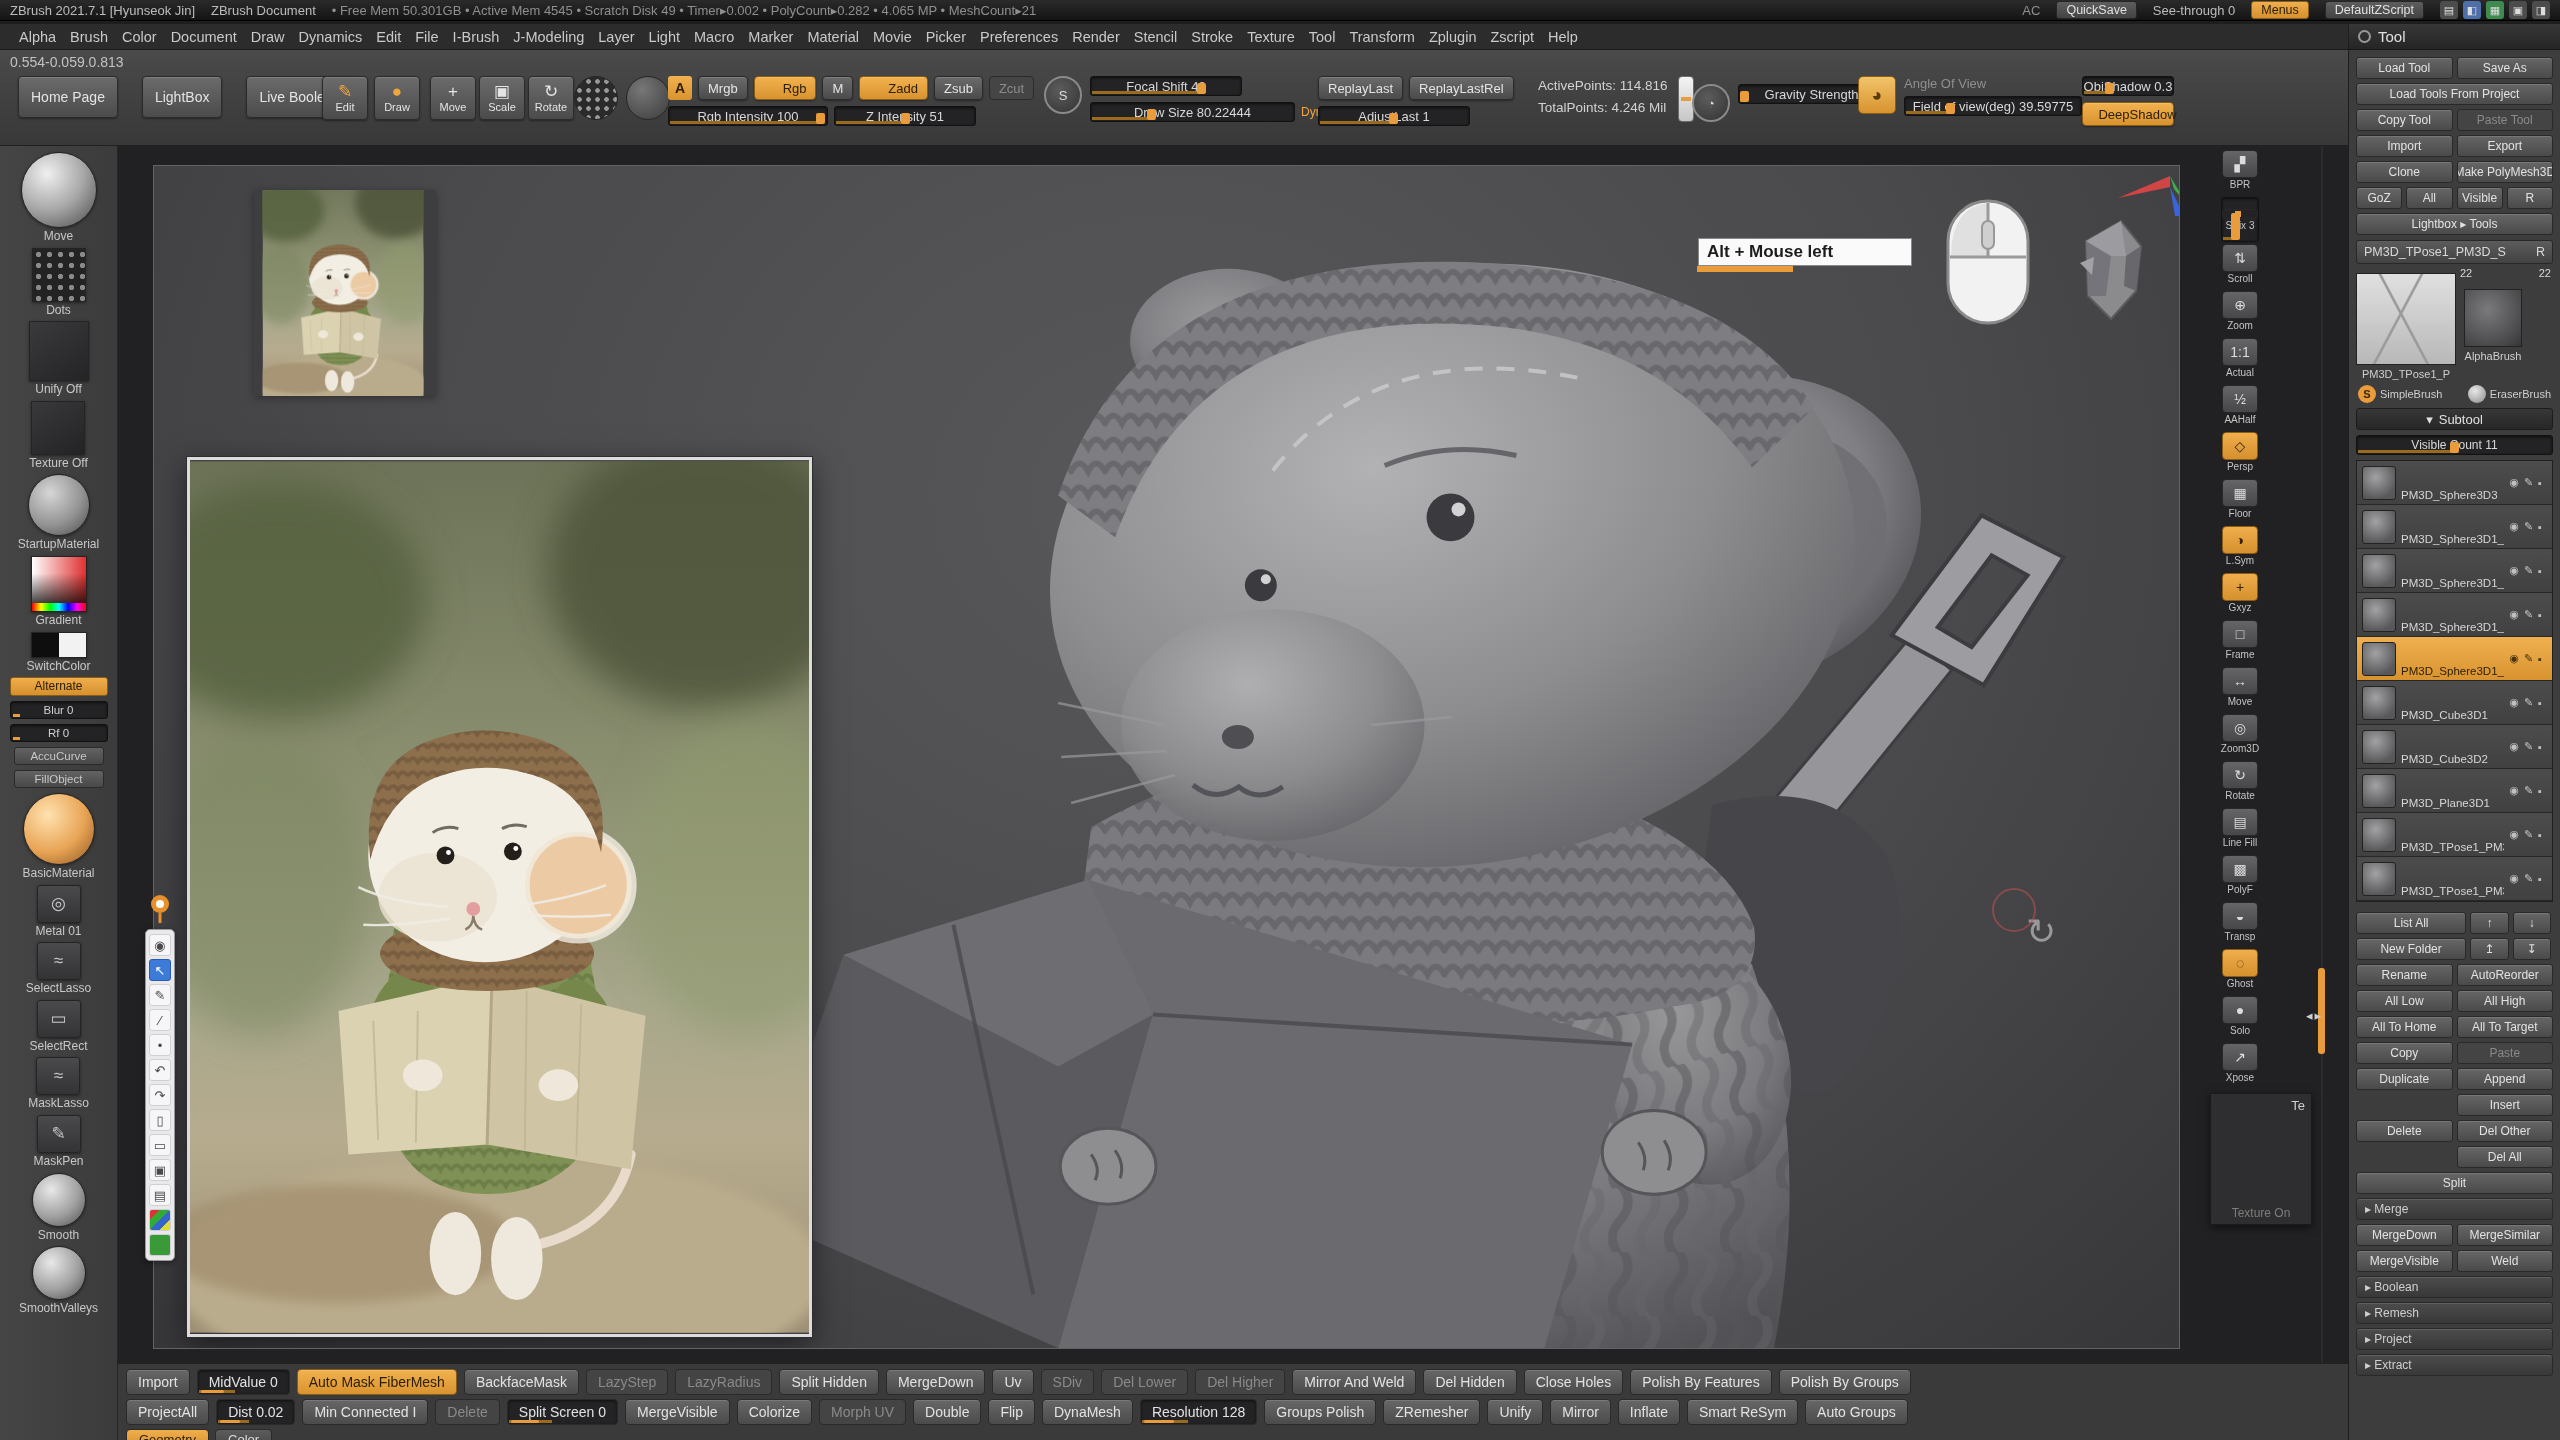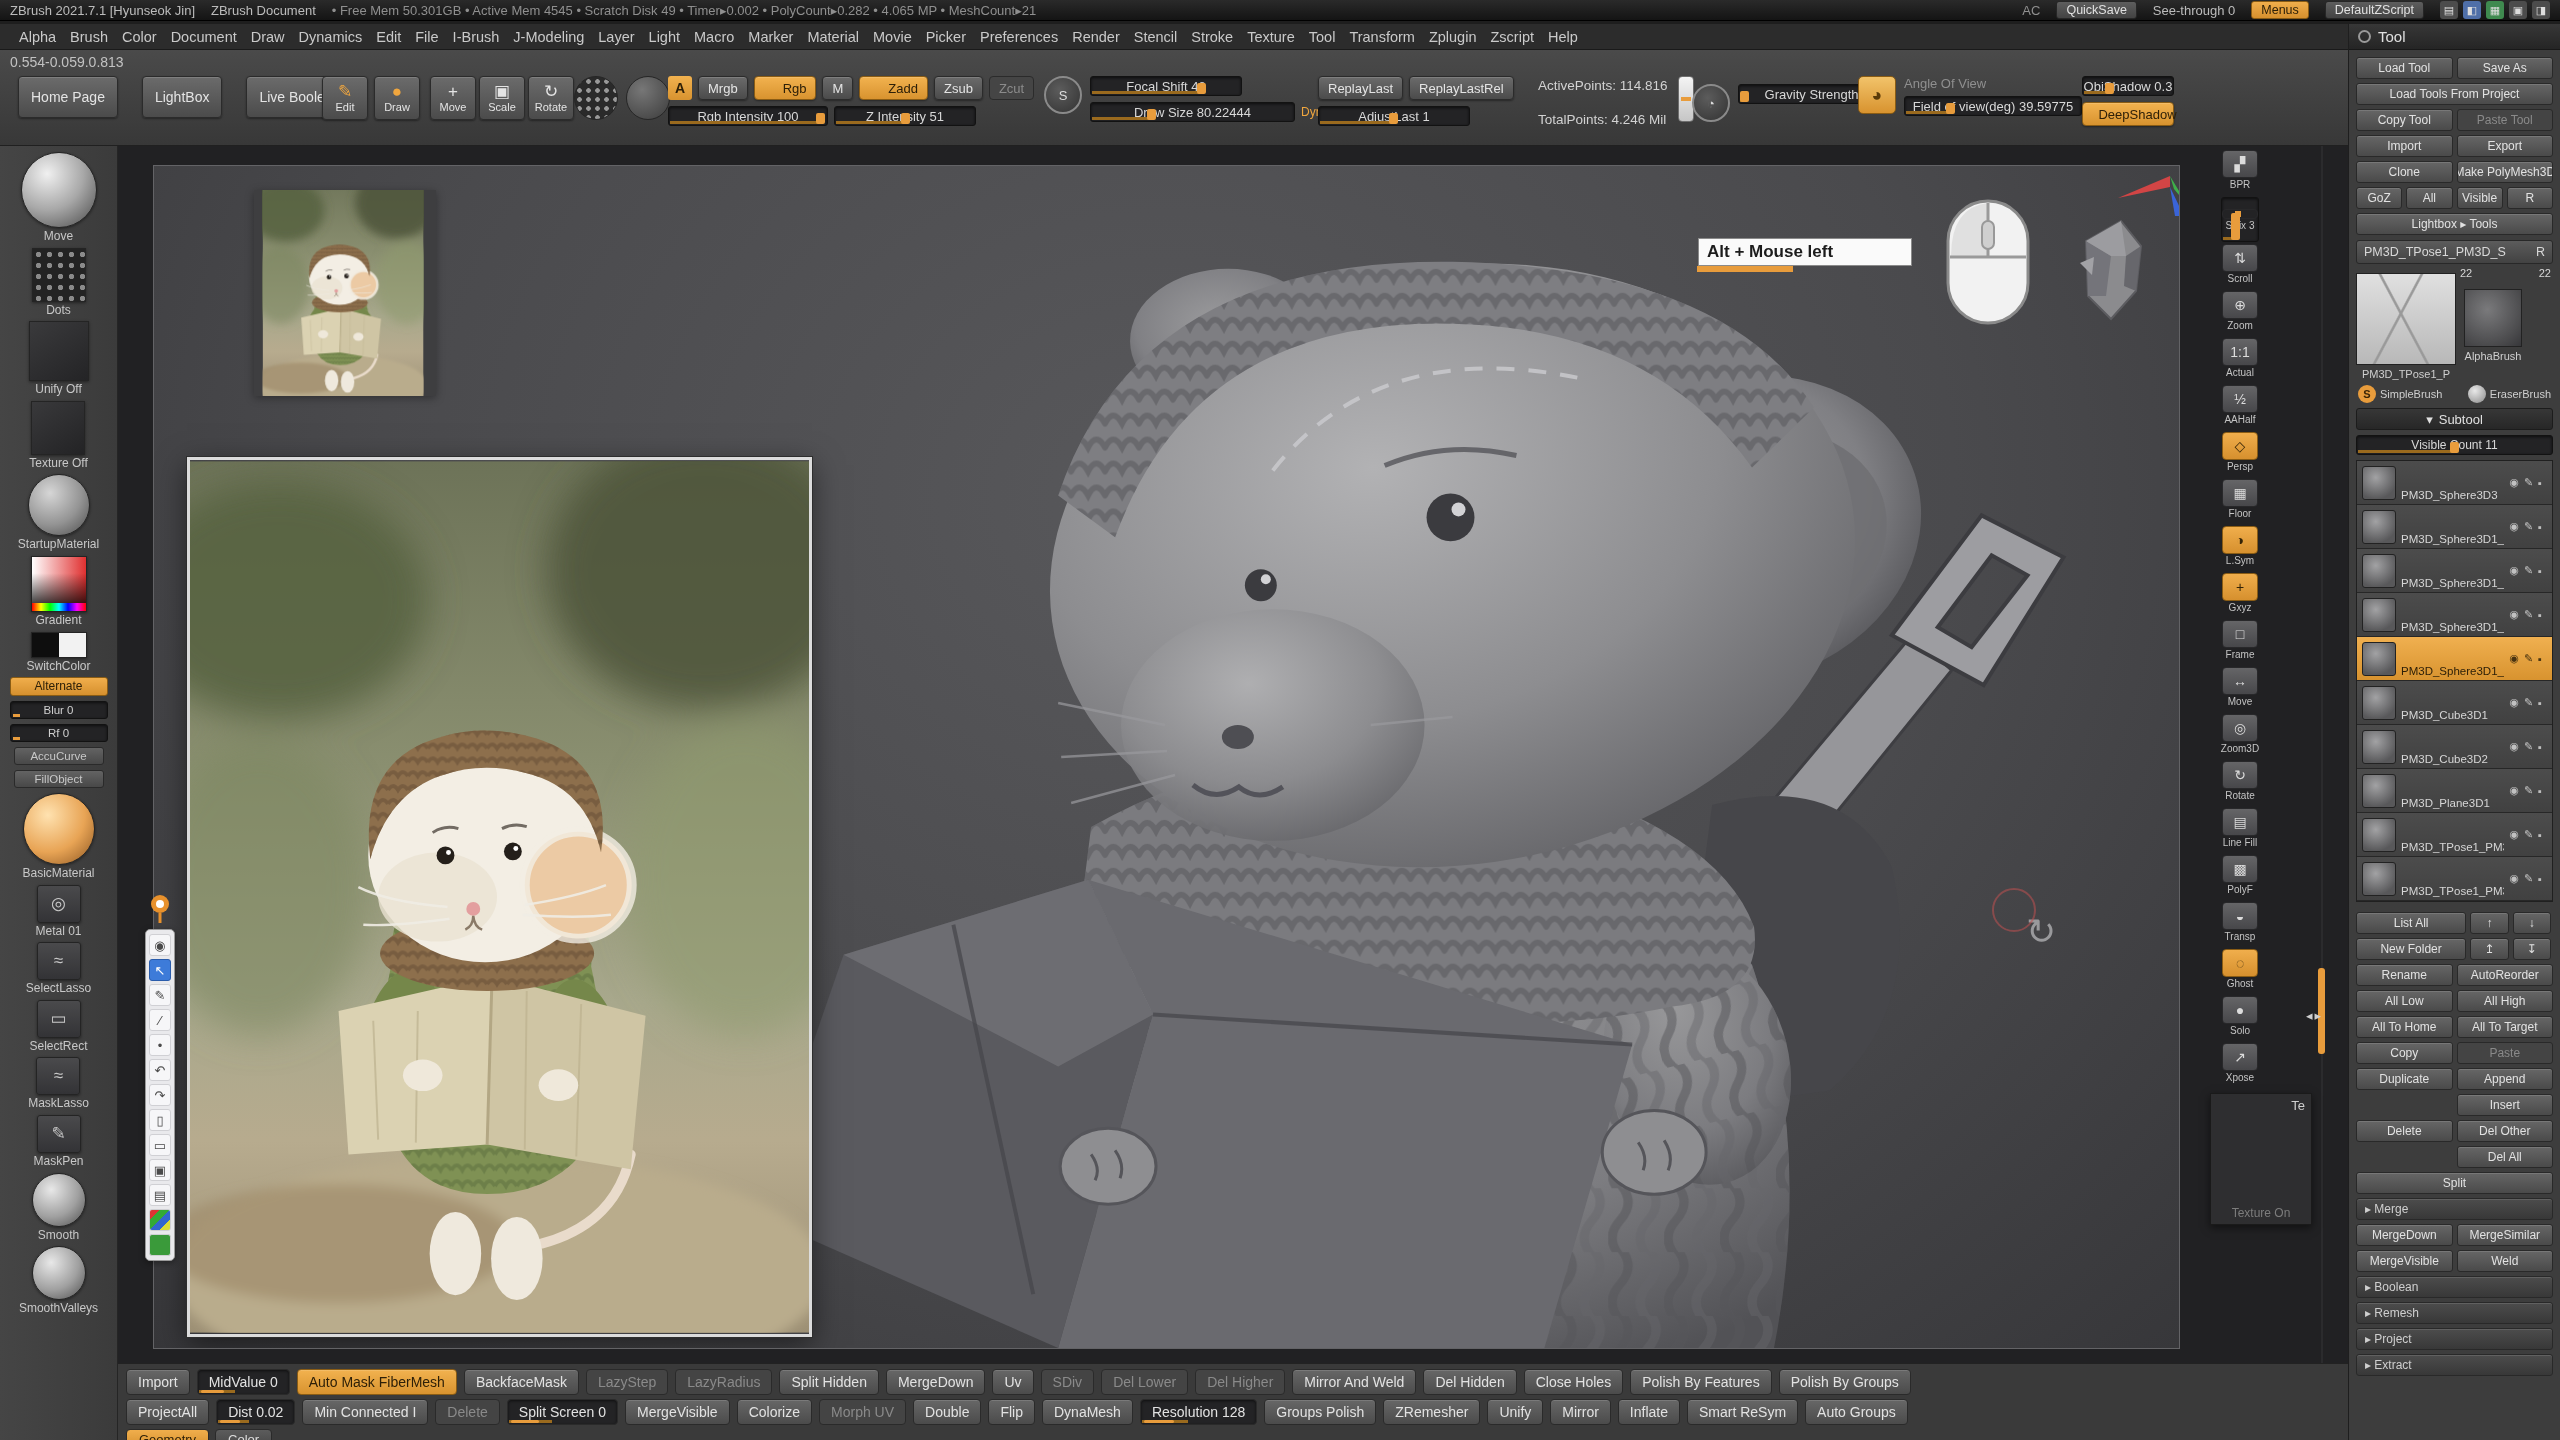--- a/index.html
+++ b/index.html
@@ -451,21 +451,21 @@
       <div class="row">
         <div class="btn chip">ReplayLast</div>
         <div class="btn chip">ReplayLastRel</div>
       </div>
       <div class="slider" style="width:152px; --p:50%">
         <span>AdjustLast 1</span>
       </div>
     </div>
 
     <div class="tb-c" style="left:1538px; gap:10px;">
-      <div class="col" style="gap:14px;">
+      <div class="col" style="gap:2px;">
         <span class="txtline">ActivePoints: 114.816</span>
         <span class="txtline">TotalPoints: 4.246 Mil</span>
       </div>
       <div class="vslider"></div>
     </div>
 
     <div class="tb-c" style="left:1692px; gap:8px; top:34px;">
       <div class="ico-circ">◔</div>
       <div class="slider" style="width:158px; --p:4%">
         <span>Gravity Strength 0</span>

